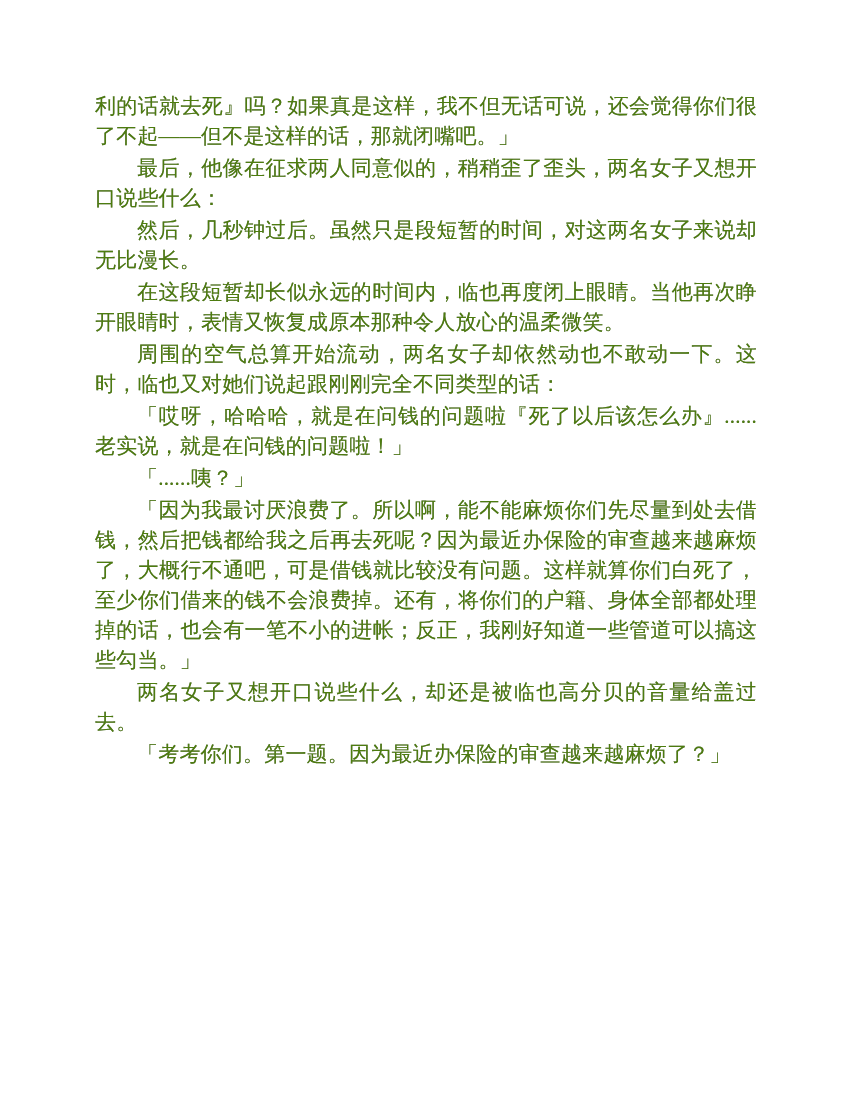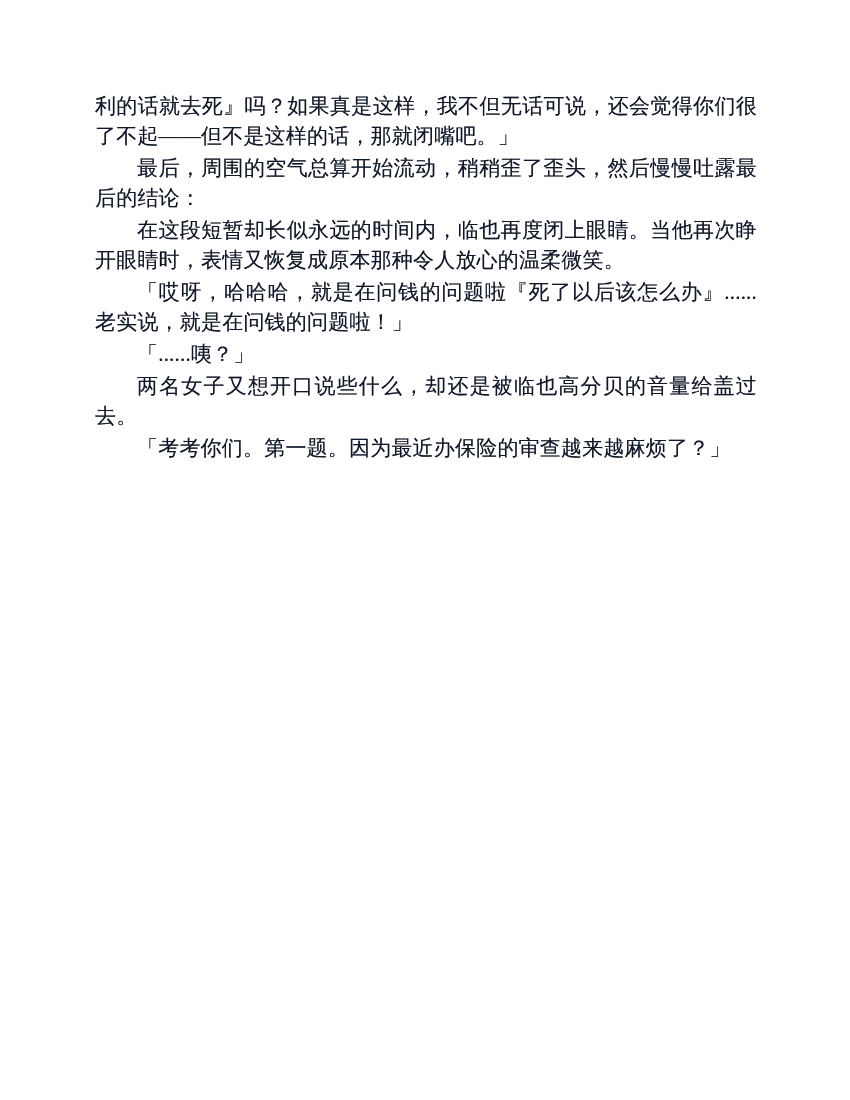--- a/index.html
+++ b/index.html
@@ -34,23 +34,26 @@
     word-break: break-all;
   }
   .text-block p.no-indent {
     text-indent: 0;
   }
 </style>
 </head>
 <body>
 
 <div class="page" style="background: rgb(255, 255, 255);">
-  <div class="text-block" style="color: #0f172a;">
+  <div class="text-block" style="color: #4d7c0f;">
 
   <p class="no-indent">利的话就去死』吗？如果真是这样，我不但无话可说，还会觉得你们很了不起——但不是这样的话，那就闭嘴吧。」</p>
-      <p>最后，周围的空气总算开始流动，稍稍歪了歪头，然后慢慢吐露最后的结论：</p>
+      <p>最后，他像在征求两人同意似的，稍稍歪了歪头，两名女子又想开口说些什么：</p>
+      <p>然后，几秒钟过后。虽然只是段短暂的时间，对这两名女子来说却无比漫长。</p>
       <p>在这段短暂却长似永远的时间内，临也再度闭上眼睛。当他再次睁开眼睛时，表情又恢复成原本那种令人放心的温柔微笑。</p>
+      <p>周围的空气总算开始流动，两名女子却依然动也不敢动一下。这时，临也又对她们说起跟刚刚完全不同类型的话：</p>
       <p>「哎呀，哈哈哈，就是在问钱的问题啦『死了以后该怎么办』......老实说，就是在问钱的问题啦！」</p>
       <p>「......咦？」</p>
+      <p>「因为我最讨厌浪费了。所以啊，能不能麻烦你们先尽量到处去借钱，然后把钱都给我之后再去死呢？因为最近办保险的审查越来越麻烦了，大概行不通吧，可是借钱就比较没有问题。这样就算你们白死了，至少你们借来的钱不会浪费掉。还有，将你们的户籍、身体全部都处理掉的话，也会有一笔不小的进帐；反正，我刚好知道一些管道可以搞这些勾当。」</p>
       <p>两名女子又想开口说些什么，却还是被临也高分贝的音量给盖过去。</p>
       <p>「考考你们。第一题。因为最近办保险的审查越来越麻烦了？」</p>
     </div>
 </div>
 
 </body></html>

